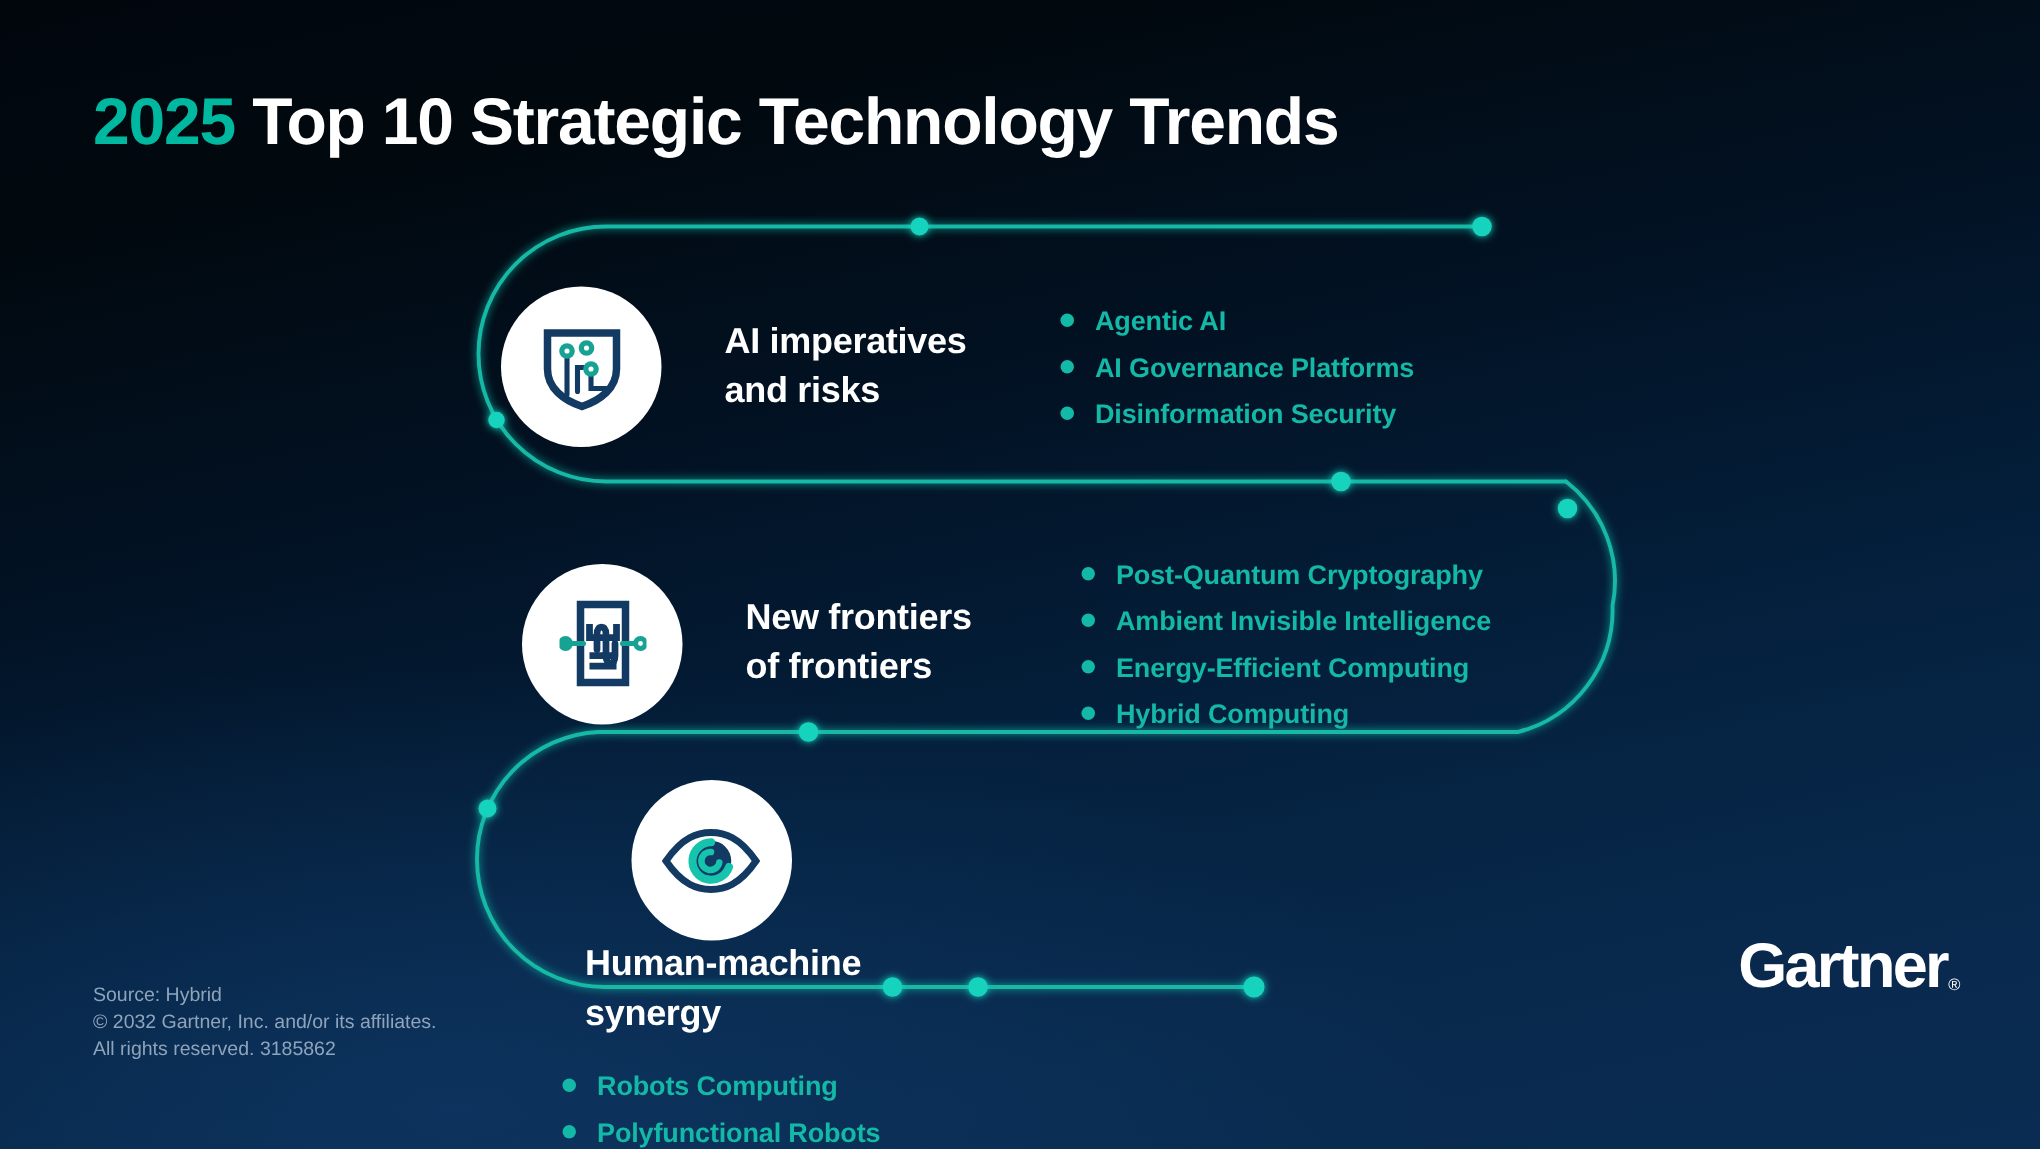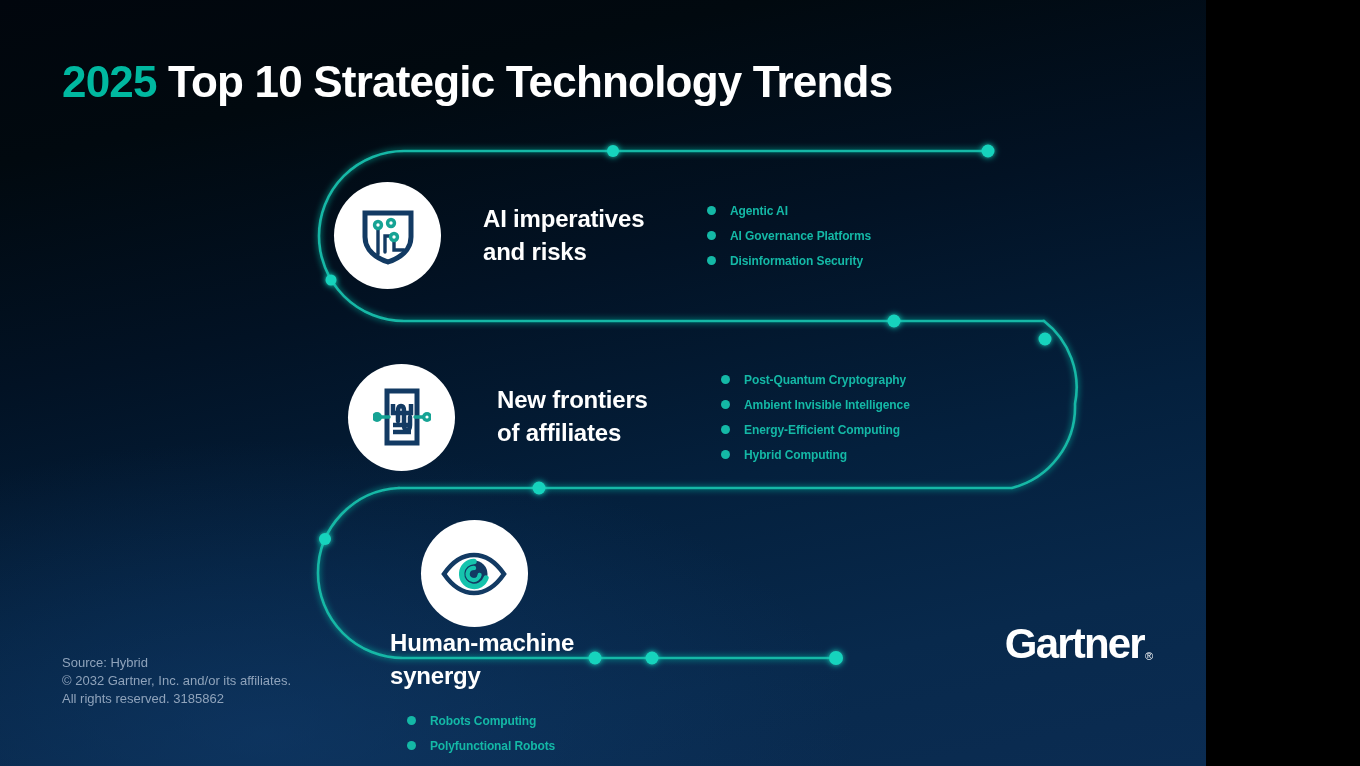--- a/index.html
+++ b/index.html
@@ -3,21 +3,21 @@
 <meta charset="utf-8">
 <title>2025 Top 10 Strategic Technology Trends</title>
 <style>
   html, body {
     margin: 0;
     padding: 0;
     background: #000;
   }
   .stage {
     position: relative;
-    width: 1206px;
+    width: 1360px;
     height: 766px;
     overflow: hidden;
     font-family: "Liberation Sans", sans-serif;
     background: linear-gradient(168deg,
         #01060d 0%,
         #01090f 16%,
         #021224 38%,
         #04203d 62%,
         #08294c 82%,
         #0b2c52 100%);
@@ -93,21 +93,21 @@
   }
 
   .bullets {
     margin-left: 14px;
     list-style: none;
     padding: 0;
   }
   .bullets li {
     display: flex;
     align-items: center;
-    font-size: 12px;
+    font-size: 18px;
     font-weight: 700;
     color: #14b8a6;
     line-height: 1;
     letter-spacing: -0.1px;
     padding: 6.5px 0;
     white-space: nowrap;
   }
   .dot {
     width: 9px;
     height: 9px;
@@ -243,21 +243,21 @@
           <path d="M6 30 L16 30" stroke="#16a394" stroke-width="3.4" stroke-linecap="round"></path>
           <path d="M42 30 L52 30" stroke="#16a394" stroke-width="3.4" stroke-linecap="round"></path>
           <circle cx="4" cy="30" r="5" fill="#16a394"></circle>
           <circle cx="54" cy="30" r="5" fill="#16a394"></circle>
           <circle cx="54" cy="30" r="1.6" fill="#ffffff"></circle>
         </svg>
       </span>
     </div>
     <div class="rowtitle">
       <span>New frontiers</span><br>
-      <span>of affiliates</span>
+      <span>of frontiers</span>
     </div>
     <ul class="bullets">
       <li>
         <span class="dot"></span>
         <span>Post-Quantum Cryptography</span>
       </li>
       <li>
         <span class="dot"></span>
         <span>Ambient Invisible Intelligence</span>
       </li>

